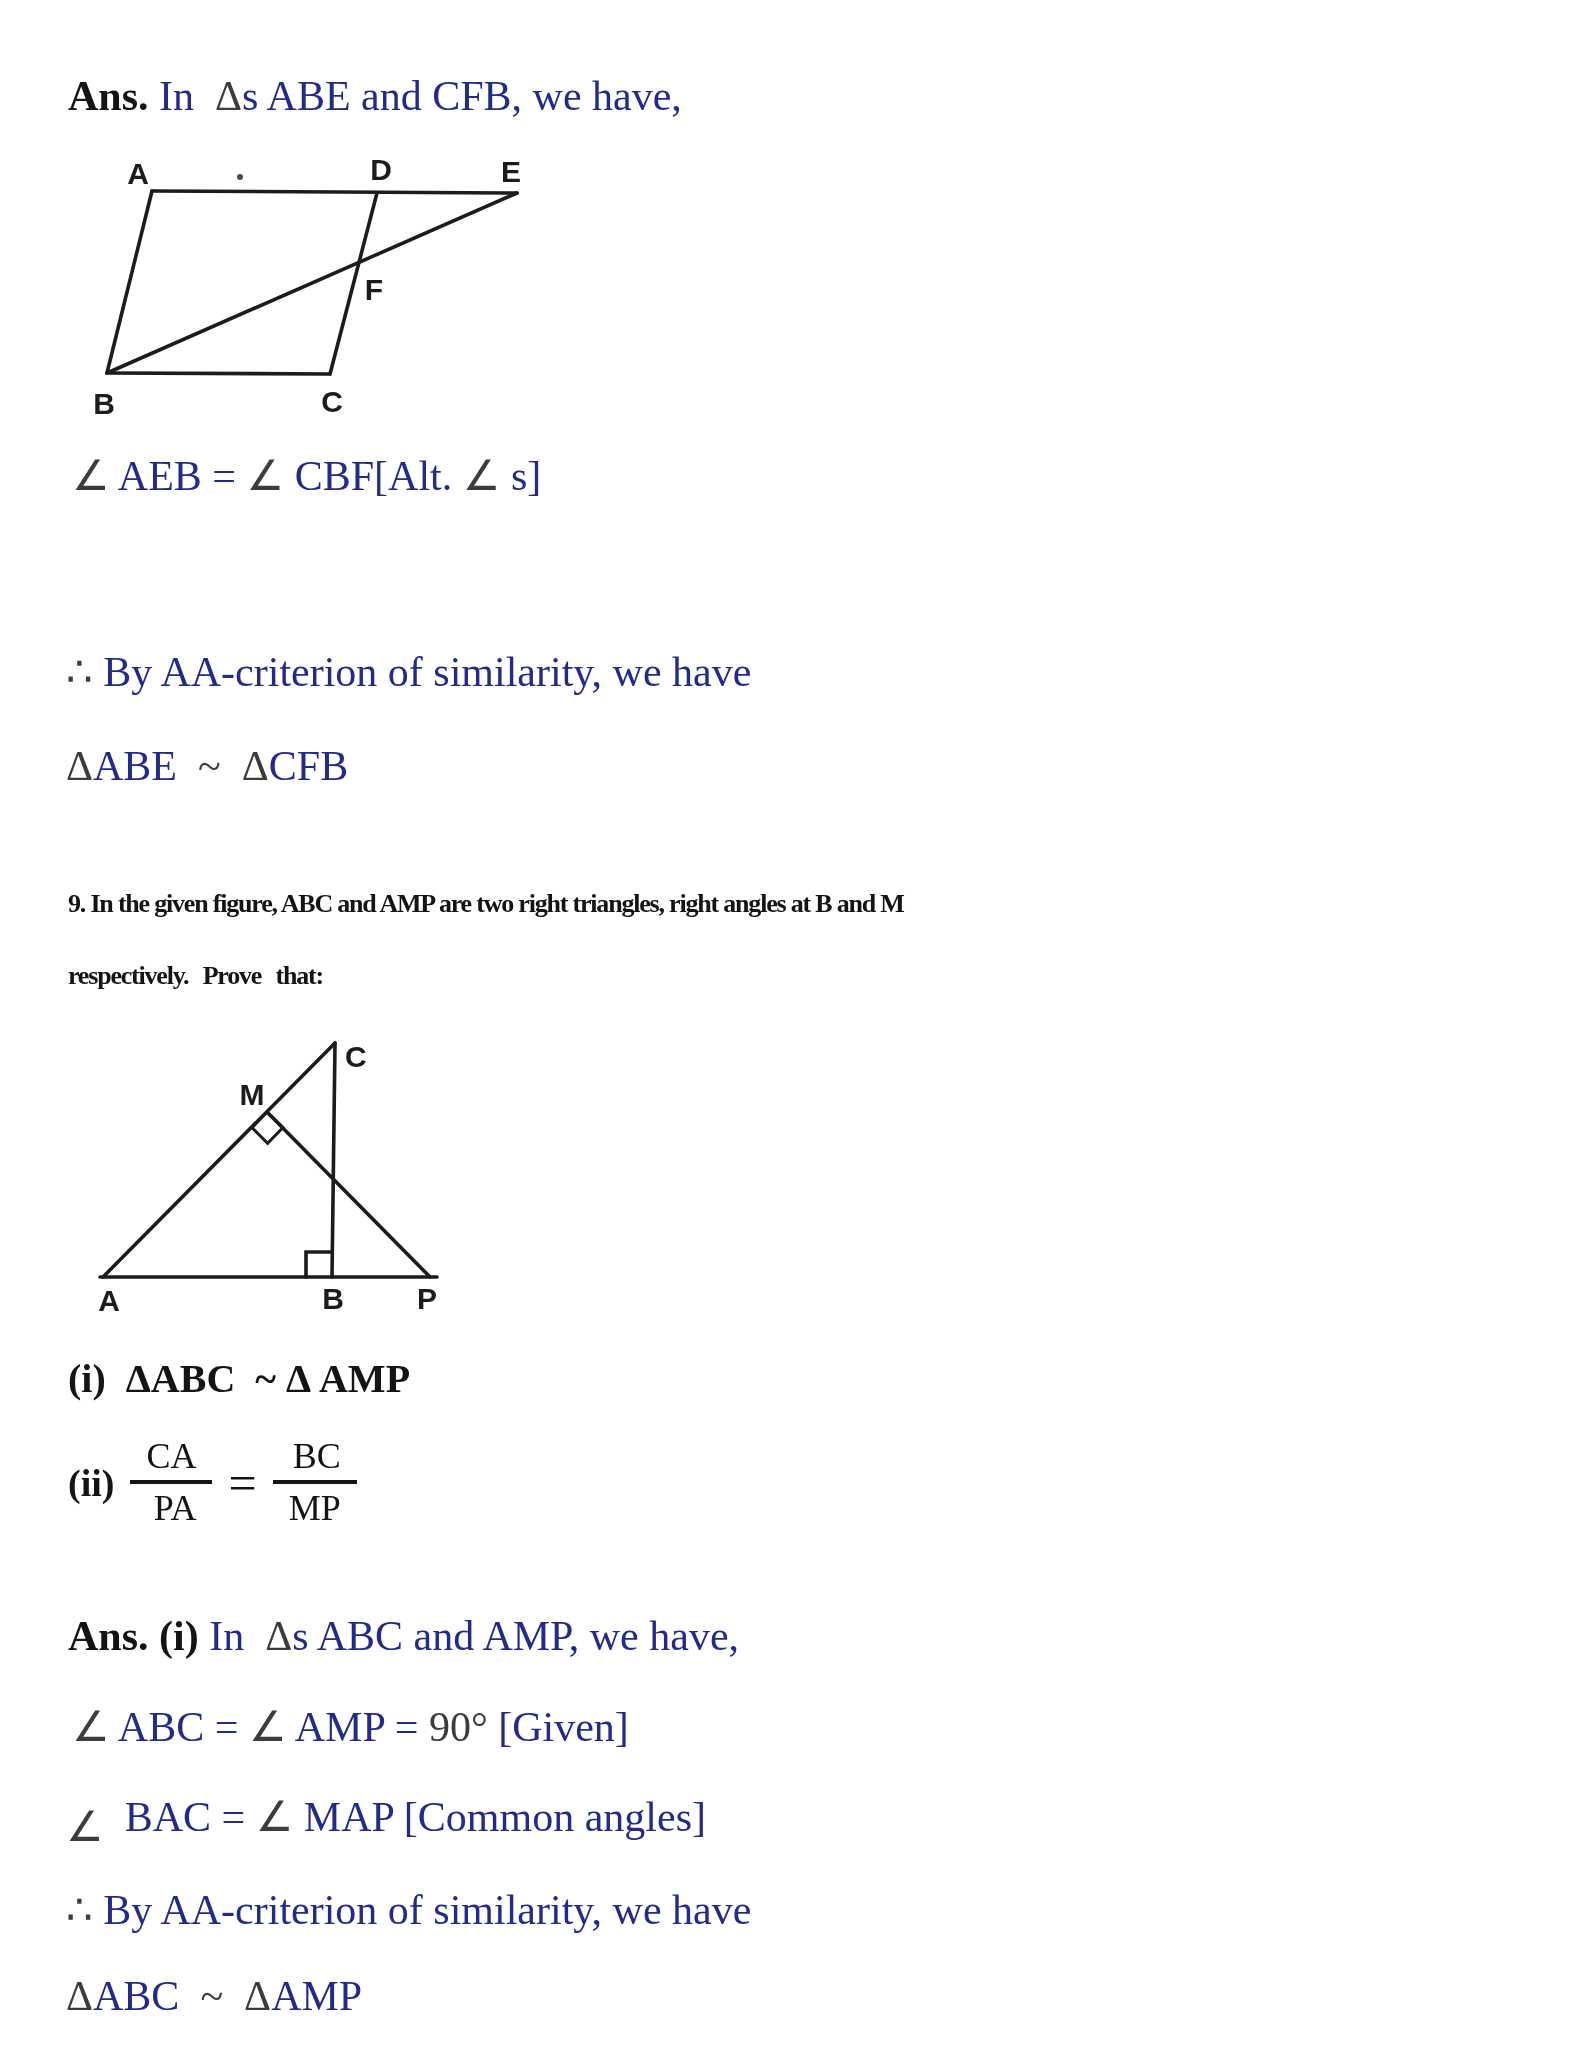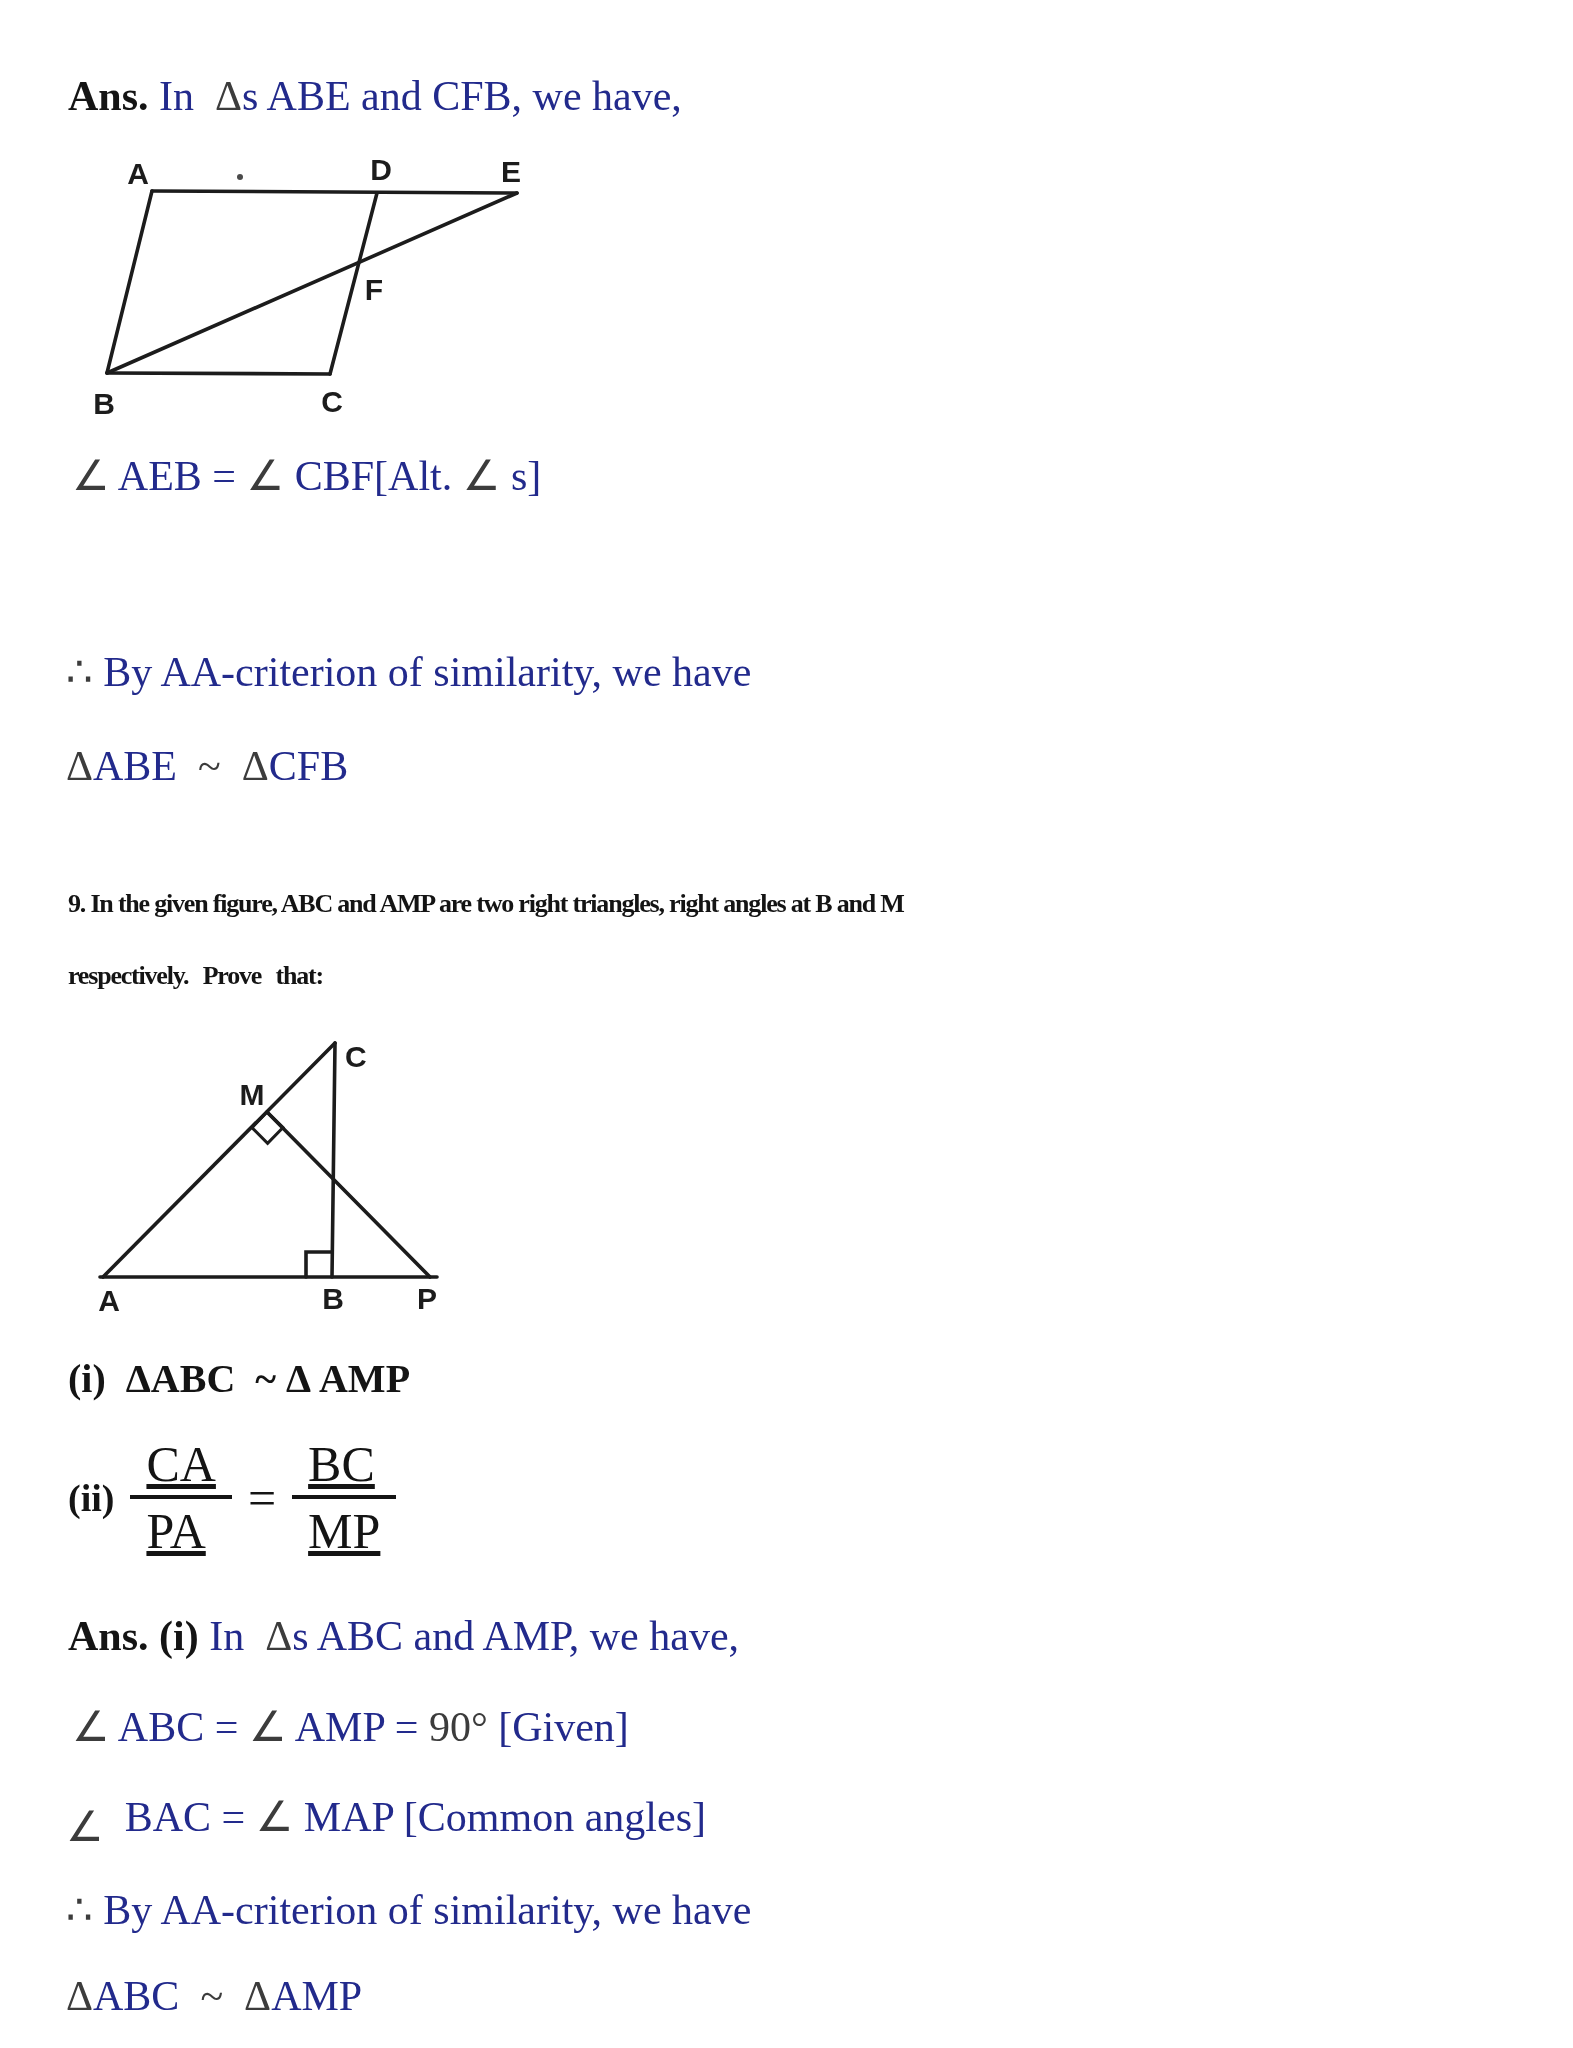--- a/index.html
+++ b/index.html
@@ -23,21 +23,21 @@
     position:absolute;color:var(--ink-black,#141414);
     font-weight:700;font-size:26px;letter-spacing:-1.2px;
     line-height:72px;white-space:nowrap;
   }
   .heading .h2{word-spacing:9px;}
   .fracline{
     position:absolute;display:flex;align-items:center;gap:16px;
     color:var(--ink-black,#141414);
   }
   .frac-label{font-size:38px;font-weight:700;}
-  .frac{display:inline-block;text-align:left;font-size:50px;line-height:1.05;text-decoration:underline;}
+  .frac{display:inline-block;text-align:right;font-size:36px;line-height:1.05;}
   .frac .num{display:block;padding:0 16px 4px;border-bottom:4px solid var(--ink-black,#141414);}
   .frac .den{display:block;padding:6px 16px 0;}
   .frac-eq{font-size:50px;}
   svg.fig{position:absolute;}
   .fig-label text{
     font-family:"Liberation Sans", sans-serif;font-weight:700;
     font-size:30px;fill:#1c1c1c;text-anchor:middle;
   }
   .fig-label text.ls{text-anchor:start;}
 </style>

